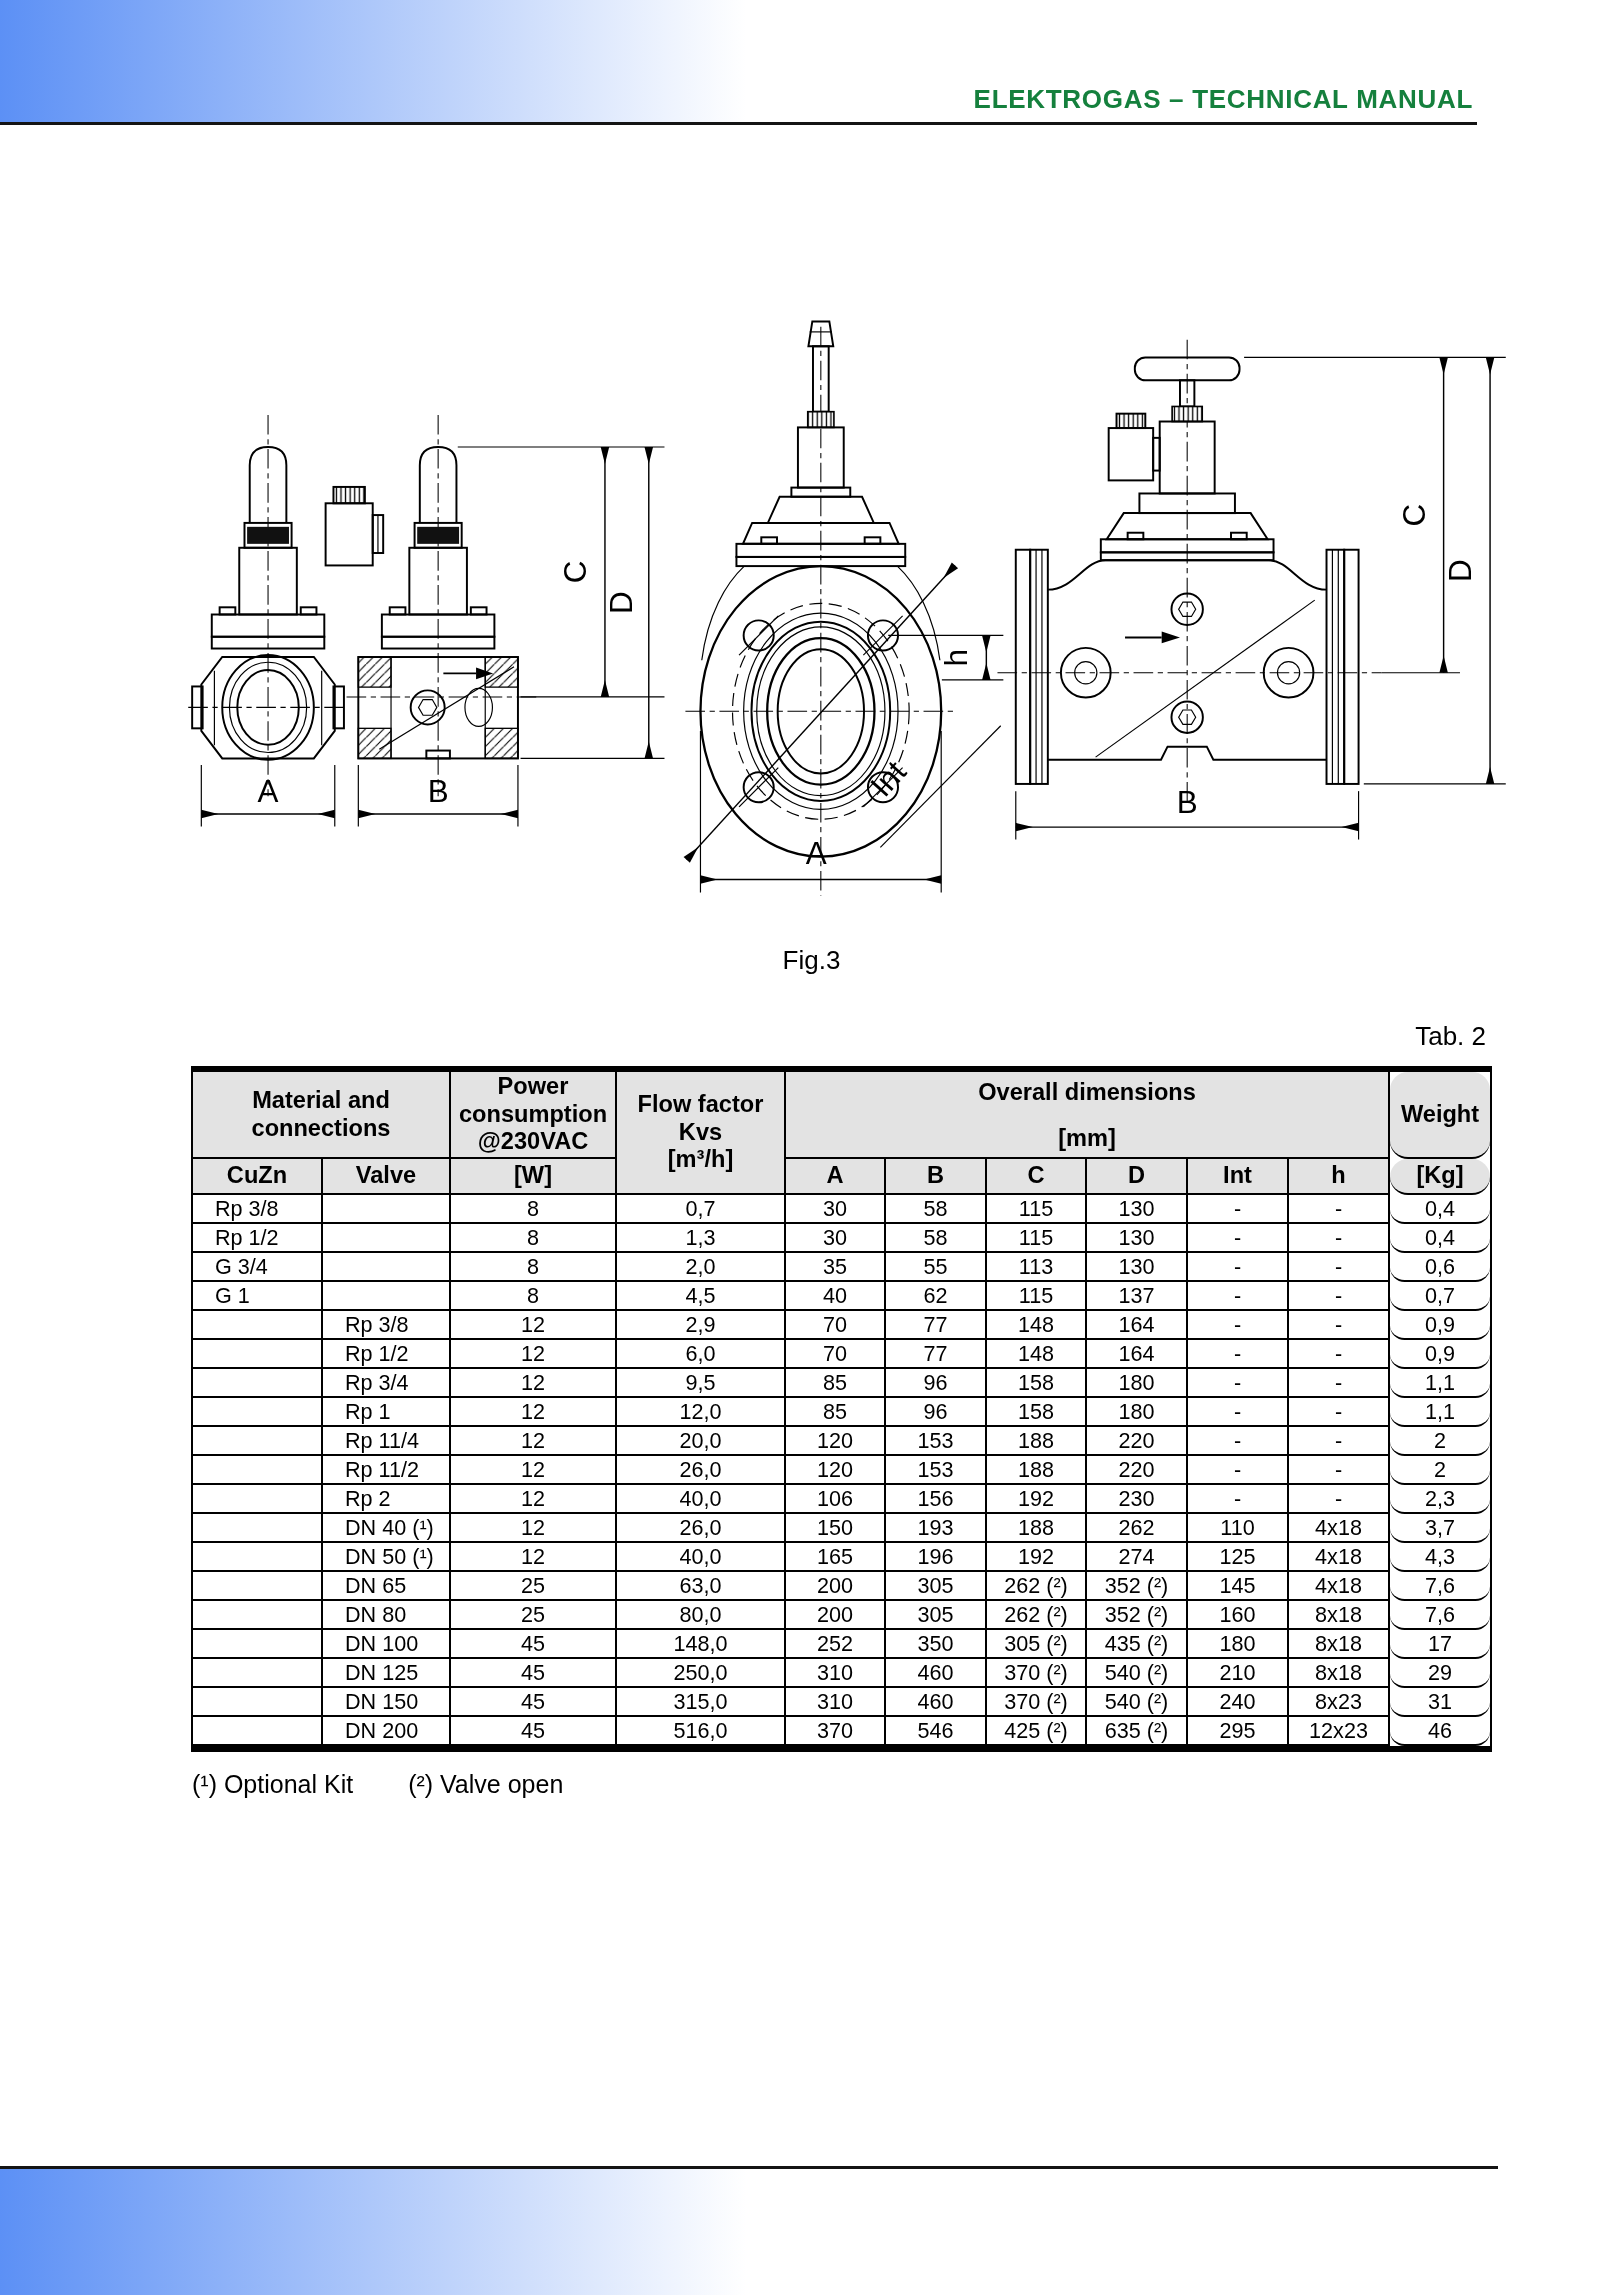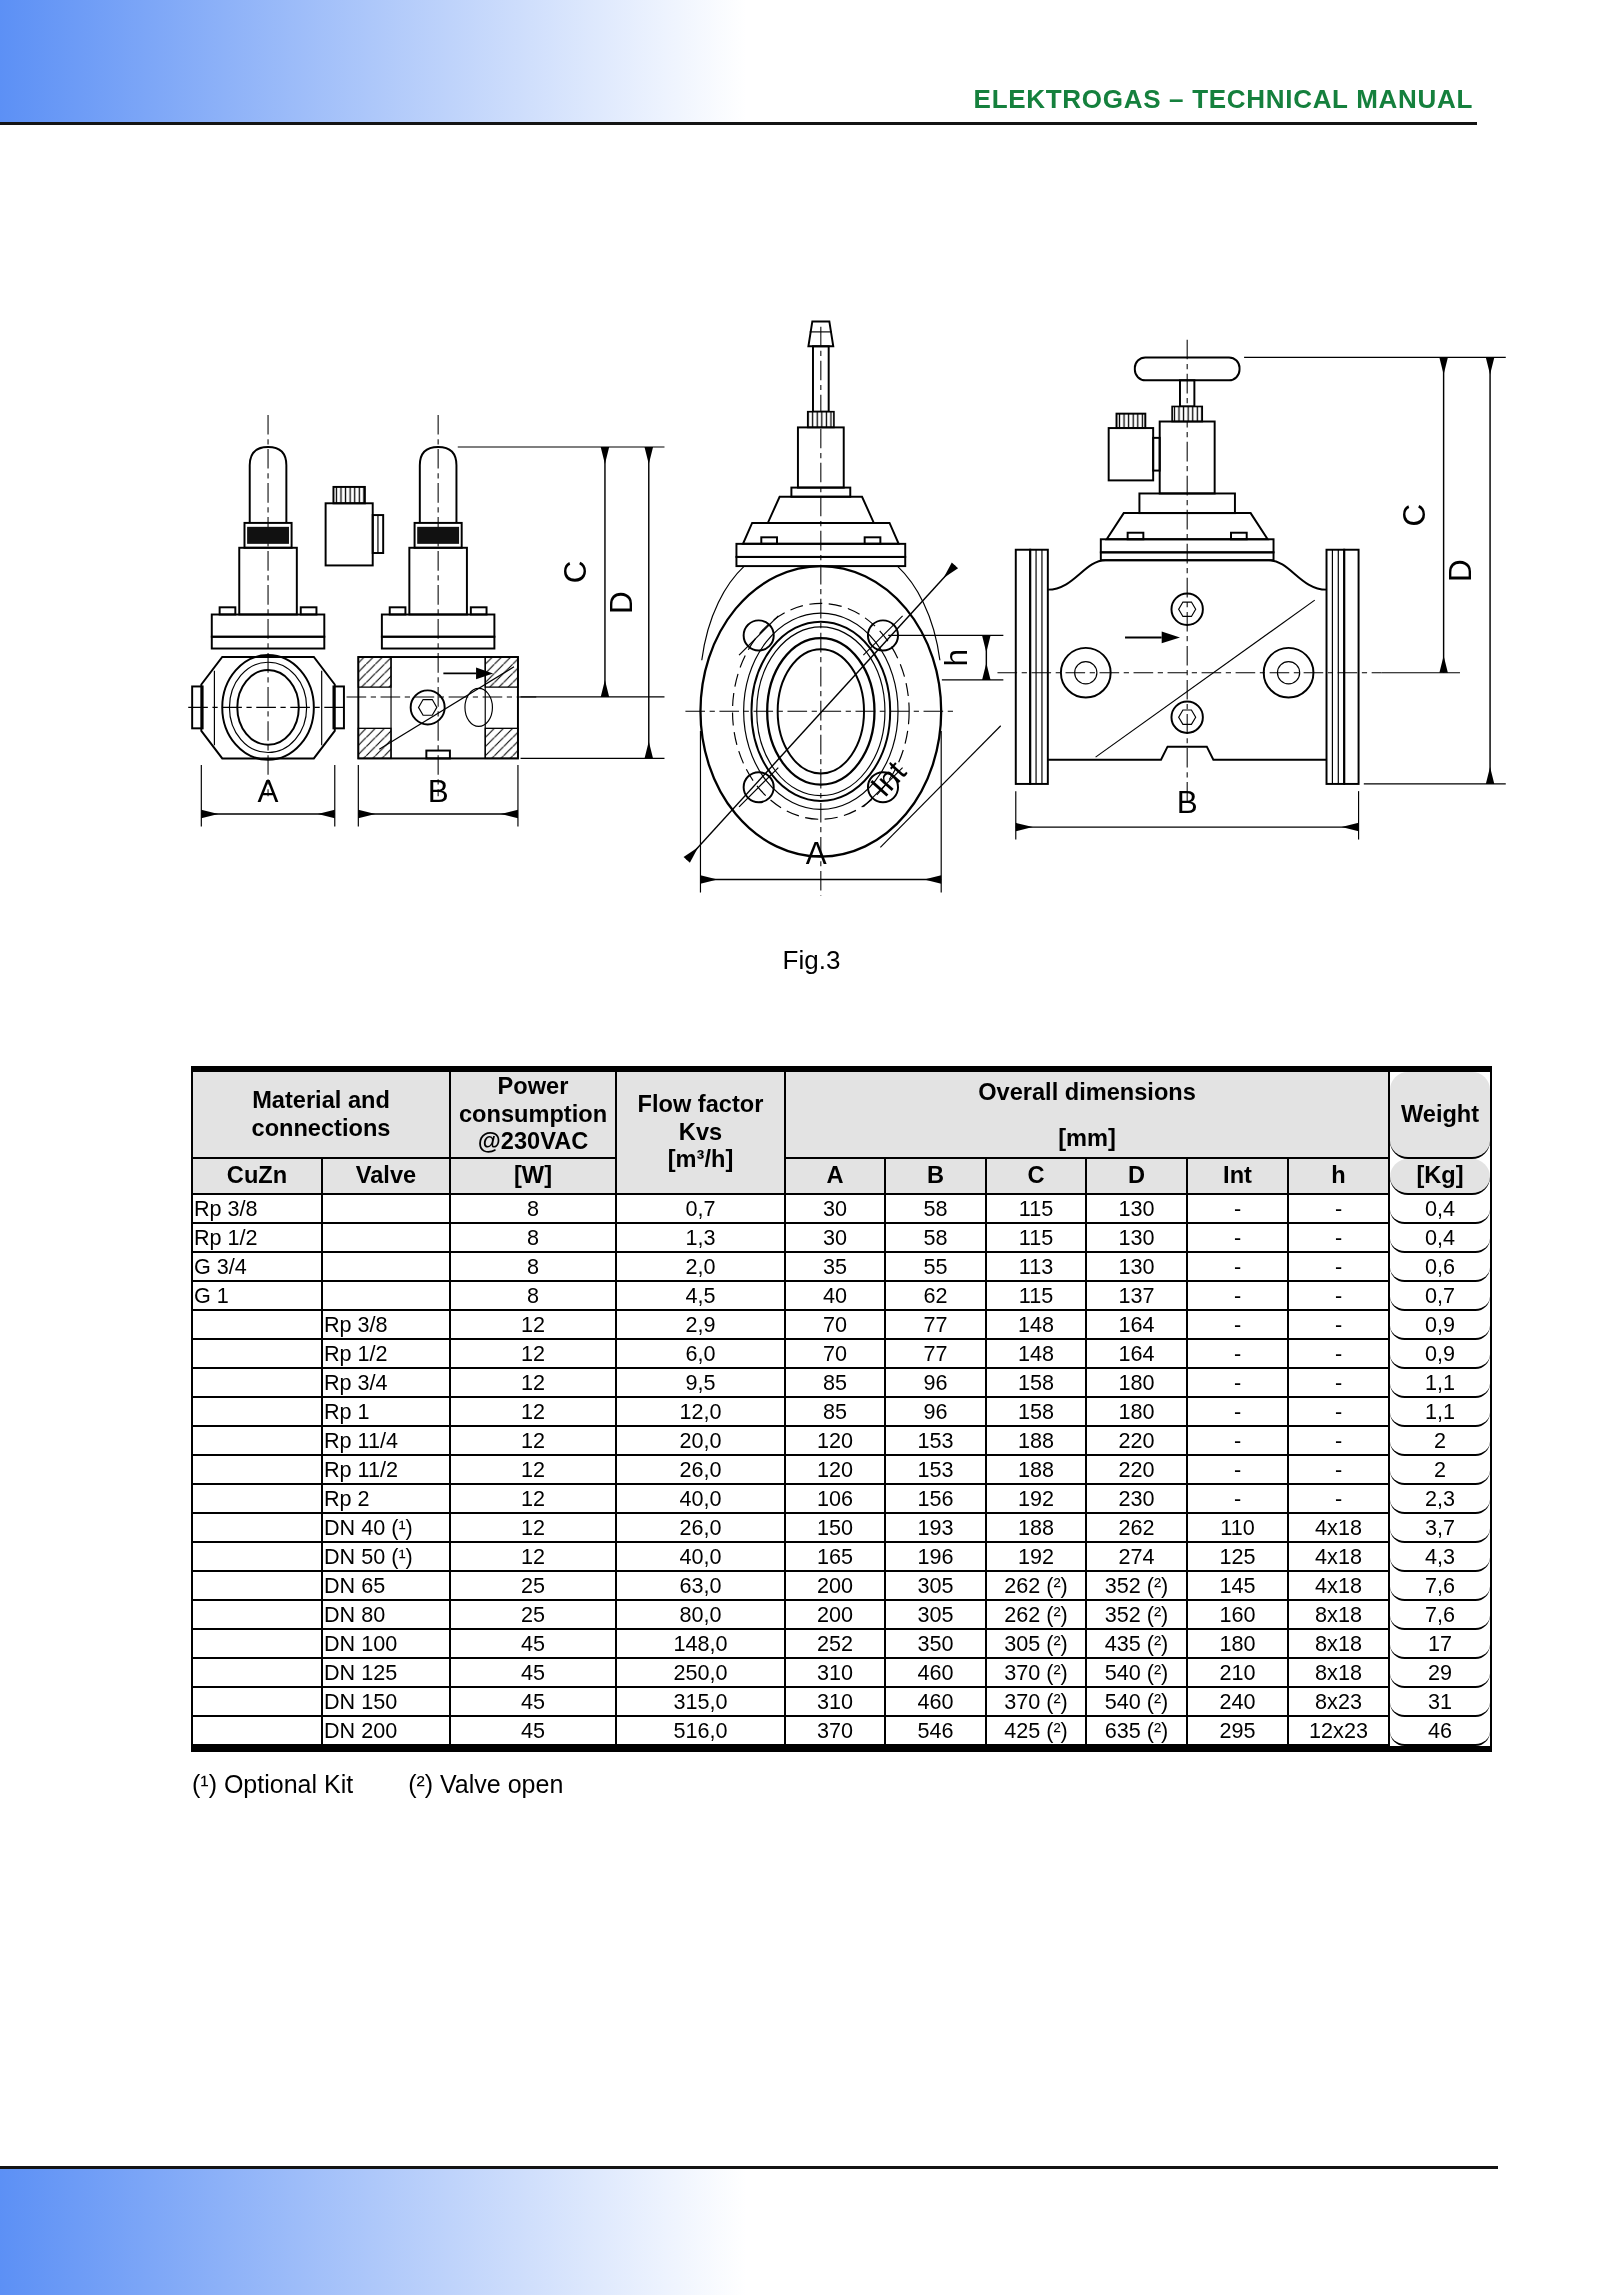--- a/index.html
+++ b/index.html
@@ -18,21 +18,21 @@
   .tab-label{position:absolute;left:0;top:1021px;width:1486px;text-align:right;font-size:26px;}
   .spec-table{position:absolute;left:191px;top:1066px;border-collapse:separate;border-spacing:0;
         table-layout:fixed;width:1297px;border:2.6px solid #000;border-top-width:6.5px;border-bottom-width:6.5px;}
   .spec-table th,.spec-table td{border-right:2px solid #000;border-bottom:2.6px solid #000;
         overflow:hidden;padding:0;vertical-align:middle;}
   .spec-table th:last-child,.spec-table td:last-child{border-right:none;border-radius:18px;}
   .spec-table thead th{background:#e3e3e3;font-weight:bold;font-size:23.6px;text-align:center;line-height:1.18;}
   .spec-table .r1 th{height:85px;}
   .spec-table .r2 th{height:34px;}
   .spec-table tbody td{height:27px;font-size:21.6px;font-weight:normal;text-align:center;line-height:1;}
-  .spec-table tbody td.cl{text-align:left;padding-left:1px;}
+  .spec-table tbody td.cl{text-align:left;padding-left:22px;}
   .ml{white-space:pre-line;}
   .dims-cell{position:relative;}
   .dims-top{position:absolute;top:6.5px;left:0;right:0;}
   .dims-unit{position:absolute;bottom:3.9px;left:0;right:0;}
   .footnote{position:absolute;left:192px;top:1770px;font-size:25px;}
   .footnote .fn2{margin-left:48px;}
   
   .ln{stroke:#000;stroke-width:3;fill:none;}
   .lw{stroke:#000;stroke-width:3.5;fill:none;}
   .thin{stroke:#000;stroke-width:1.8;fill:none;}
@@ -231,20 +231,21 @@
         <line class="thin" x1="1805" y1="729" x2="2022" y2="729"></line>
         <line class="dim" x1="1927" y1="77" x2="1927" y2="559" marker-start="url(#arr)" marker-end="url(#arr)"></line>
         <line class="dim" x1="1998" y1="77" x2="1998" y2="729" marker-start="url(#arr)" marker-end="url(#arr)"></line>
         <text class="dimtxt" text-anchor="middle" transform="rotate(-90 1898 318)" x="1898" y="318">C</text>
         <text class="dimtxt" text-anchor="middle" transform="rotate(-90 1969 403)" x="1969" y="403">D</text>
       </g>
     </svg>
   </div>
 
   <div class="fig-caption">Fig.3</div>
+  <div class="tab-label">Tab. 2</div>
 
   <table class="spec-table">
     <colgroup>
       <col style="width:130px">
         <col style="width:128px">
         <col style="width:166px">
         <col style="width:169px">
       <col style="width:100px">
         <col style="width:101px">
         <col style="width:100px">

